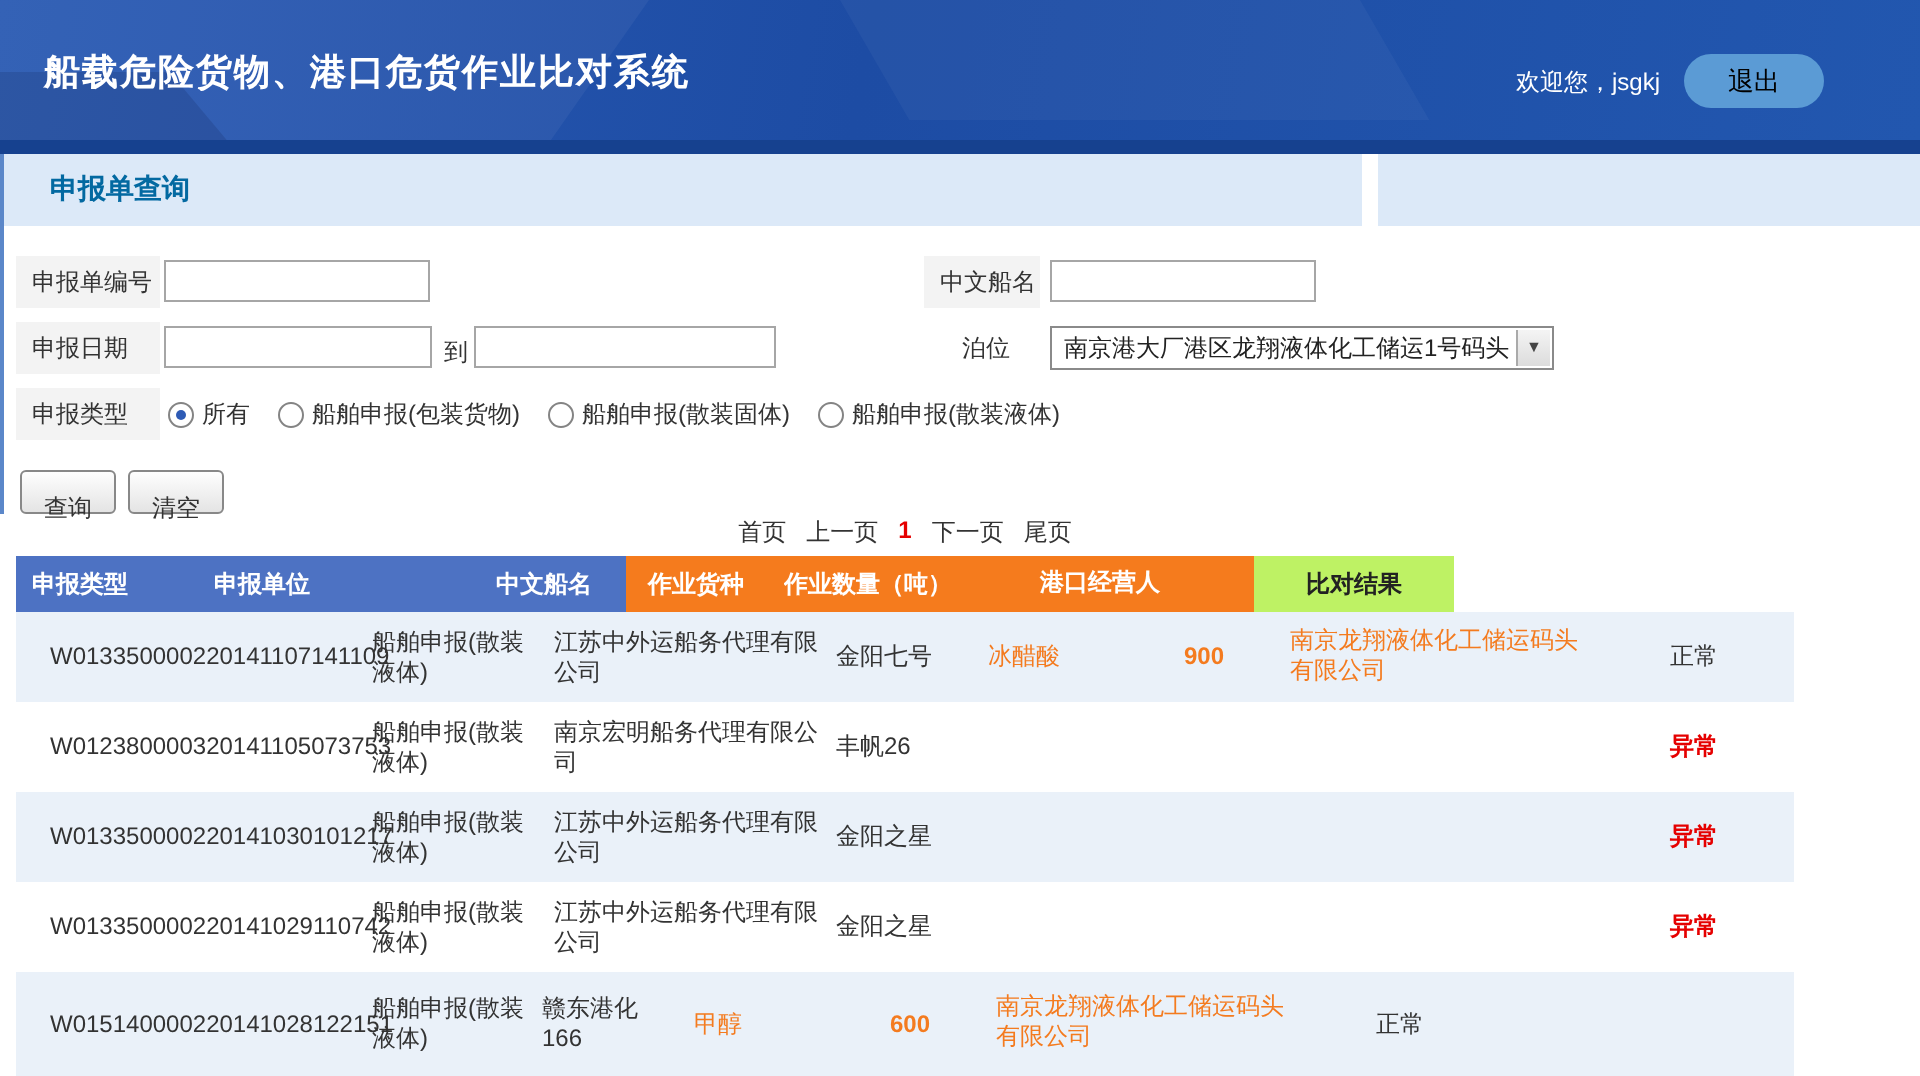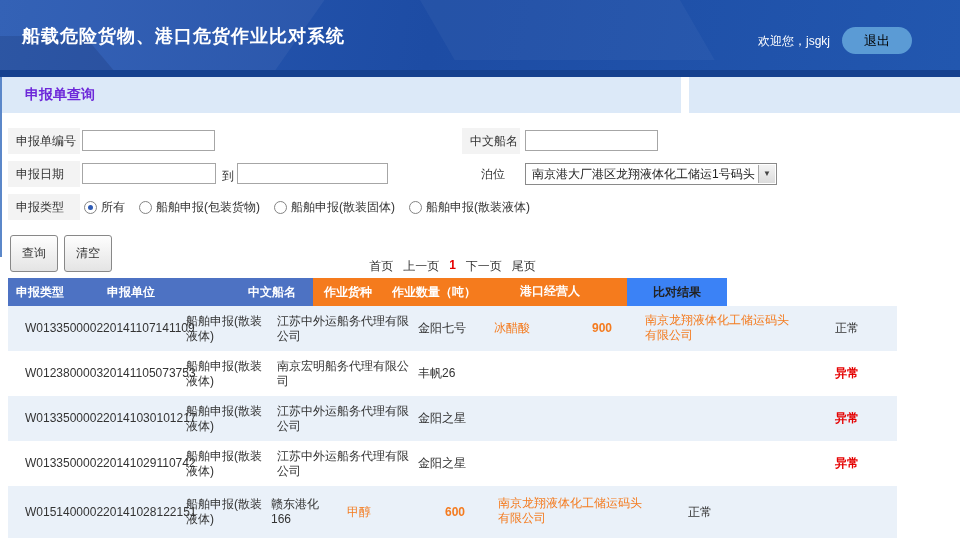--- a/index.html
+++ b/index.html
@@ -22,21 +22,21 @@
   .logout-btn { position:absolute; right:48px; top:27px; width:70px; height:27px;
     background:#5b9bd5; border:none; border-radius:14px; color:#000000; font-size:13px;
     cursor:pointer; font-family:inherit; }
   .topbar-edge { position:absolute; left:0; top:70px; width:960px; height:7px; background:#16418f; }
 
   
   .band { position:absolute; top:77px; height:36px; background:#dce9f8; }
   .band-left { left:2px; width:679px; }
   .band-right { left:689px; width:271px; }
   .section-title { position:absolute; left:25px; top:86px; font-size:14px; font-weight:bold;
-    color:#6d28d9; }
+    color:#0369a1; }
   .left-rail { position:absolute; left:0; top:77px; width:2px; height:180px; background:#5b87c9; }
 
   
   .field-label { position:absolute; height:26px; line-height:26px; font-size:12px; color:#333;
     background:#f3f3f3; padding-left:8px; }
   .plain-label { background:transparent; }
   .txt-input { position:absolute; height:21px; border:1px solid #a6a6a6; background:#fff;
     font-size:12px; padding:0 4px; font-family:inherit; }
   .to-label { position:absolute; font-size:12px; color:#333; }
   .select { position:absolute; height:22px; line-height:20px; border:1px solid #8a8a8a;
@@ -47,42 +47,42 @@
     display:flex; align-items:center; justify-content:center; font-size:8px; color:#444; }
   .radio-group { position:absolute; left:84px; top:199px; display:flex; align-items:center;
     gap:14px; }
   .radio-item { display:flex; align-items:center; gap:4px; font-size:12px; color:#333;
     cursor:pointer; }
   .radio-circle { width:13px; height:13px; border:1px solid #848484; border-radius:50%;
     background:#fff; position:relative; flex:0 0 13px; }
   .radio-item.checked .radio-circle::after { content:''; position:absolute; left:3px; top:3px;
     right:3px; bottom:3px; background:#2e5bb5; border-radius:50%; }
 
-  .action-btn { position:absolute; top:235px; height:37px; border:1px solid #888;
+  .action-btn { position:absolute; top:235px; height:16px; border:1px solid #888;
     border-radius:3px; background:linear-gradient(#fefefe,#e4e4e4); font-size:12px; color:#333;
-    padding:0 11px; cursor:pointer; font-family:inherit; }
+    padding:10px 11px; cursor:pointer; font-family:inherit; }
 
   
   .pagination { position:absolute; left:8px; top:258px; width:889px; display:flex;
     justify-content:center; gap:10px; font-size:12px; color:#333; }
   .page-link { cursor:pointer; color:#333; }
   .page-current { color:#e50000; font-weight:bold; }
 
   
   .table { position:absolute; left:8px; top:278px; width:889px; }
   .thead { display:flex; height:28px; }
   .thead .cell { font-size:12px; font-weight:bold; color:#fff; line-height:28px;
     white-space:nowrap; overflow:hidden; }
   .c0{width:170px;padding-left:17px;} .c1{width:87px;padding-left:8px;}
   .c2{width:147px;padding-left:12px;} .c3{width:71px;padding-left:6px;}
   .c4{width:79px;padding-left:11px;} .c5{width:80px;text-align:center;}
   .c6{width:155px;padding-left:3px;font-family:Liberation Mono, monospace;} .c7{width:100px;text-align:center;padding-left:0;}
   .thead .hblue { background:#4d72c3; }
   .thead .horange { background:#f57b1d; }
-  .thead .hgray { background:#3b82f6; color:#222; }
+  .thead .hgray { background:#bef264; color:#222; }
   .thead .c6 { padding-left:48px; }
   .trow { display:flex; height:45px; align-items:center; background:#fff; }
   .trow:nth-child(odd) { background:#eaf1f9; }
   .trow:last-child { height:52px; }
   .trow .cell { font-size:12px; color:#333; line-height:15px; }
   .trow .c5 { font-weight:bold; }
   .orange-text { color:#f47b1f !important; }
   .res-normal { color:#333; }
   .res-abnormal { color:#e50000 !important; font-weight:bold; }
 </style>

